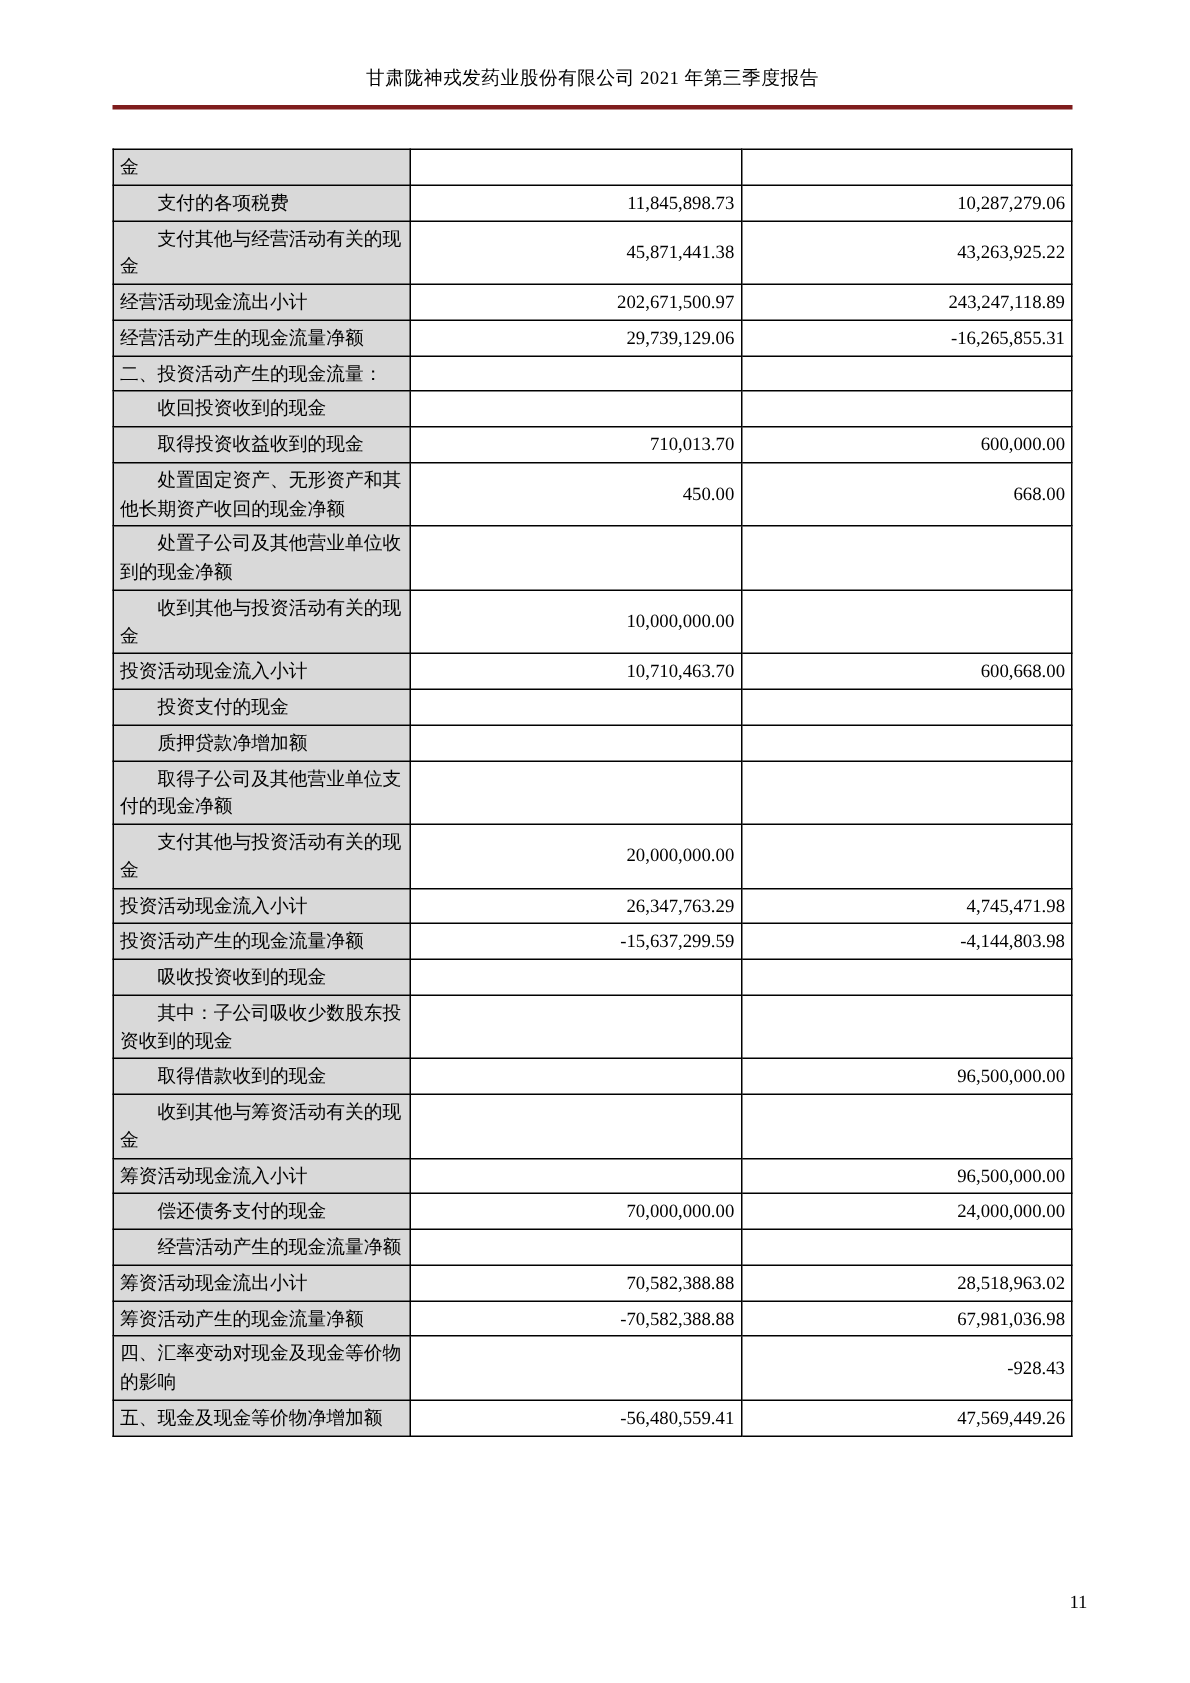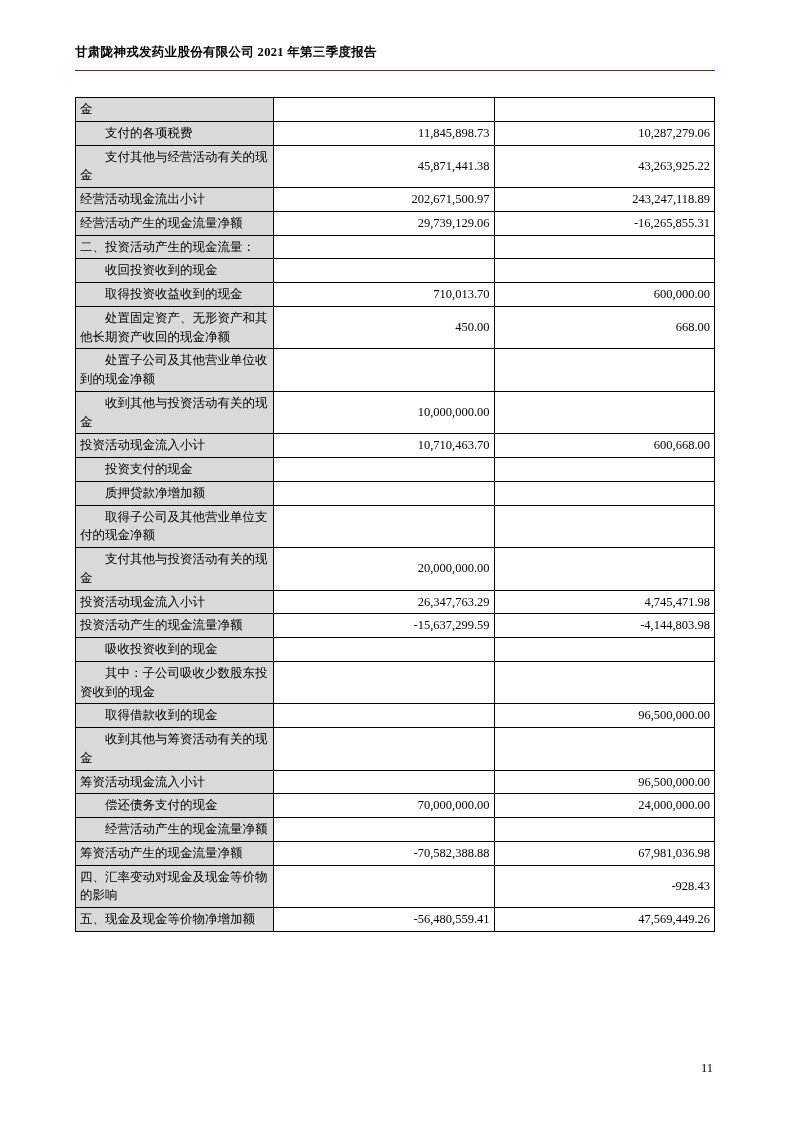--- a/index.html
+++ b/index.html
@@ -11,26 +11,26 @@
     font-family: "Liberation Serif", "DejaVu Serif", serif;
     color: #000;
     overflow: hidden;
   }
   .page {
     position: absolute;
     top: 0; left: 0; right: 0; bottom: 0;
     padding: 44px 78px 0 75px;
   }
   .header {
-    text-align: left;
-    font-weight: bold;
+    text-align: center;
+    font-weight: normal;
     font-size: 12.5px;
     letter-spacing: 0.3px;
     padding-bottom: 9px;
-    border-bottom: 1px solid #7f1d1d;
+    border-bottom: 3px solid #7f1d1d;
   }
   .table-wrap { margin-top: 26px; }
   table.cashflow {
     width: 100%;
     border-collapse: collapse;
     table-layout: fixed;
   }
   table.cashflow td {
     border: 1px solid #000;
     font-size: 12.5px;
@@ -46,21 +46,21 @@
     text-indent: 2em;
   }
   td.value-cell {
     text-align: right;
     padding-right: 9px;
     background: #ffffff;
     font-family: "Liberation Serif", "Times New Roman", serif;
   }
   .page-number {
     position: absolute;
-    right: 80px;
+    right: 68px;
     bottom: 46px;
     font-size: 12.5px;
   }
 </style>
 </head>
 <body>
 
 <div class="page">
 
   <div class="header">
@@ -194,20 +194,25 @@
             <td class="label-cell indent">偿还债务支付的现金</td>
             <td class="value-cell">70,000,000.00</td>
             <td class="value-cell">24,000,000.00</td>
           </tr>
           <tr>
             <td class="label-cell indent">经营活动产生的现金流量净额</td>
             <td class="value-cell"></td>
             <td class="value-cell"></td>
           </tr>
           <tr>
+            <td class="label-cell">筹资活动现金流出小计</td>
+            <td class="value-cell">70,582,388.88</td>
+            <td class="value-cell">28,518,963.02</td>
+          </tr>
+          <tr>
             <td class="label-cell">筹资活动产生的现金流量净额</td>
             <td class="value-cell">-70,582,388.88</td>
             <td class="value-cell">67,981,036.98</td>
           </tr>
           <tr>
             <td class="label-cell">四、汇率变动对现金及现金等价物的影响</td>
             <td class="value-cell"></td>
             <td class="value-cell">-928.43</td>
           </tr>
           <tr>

